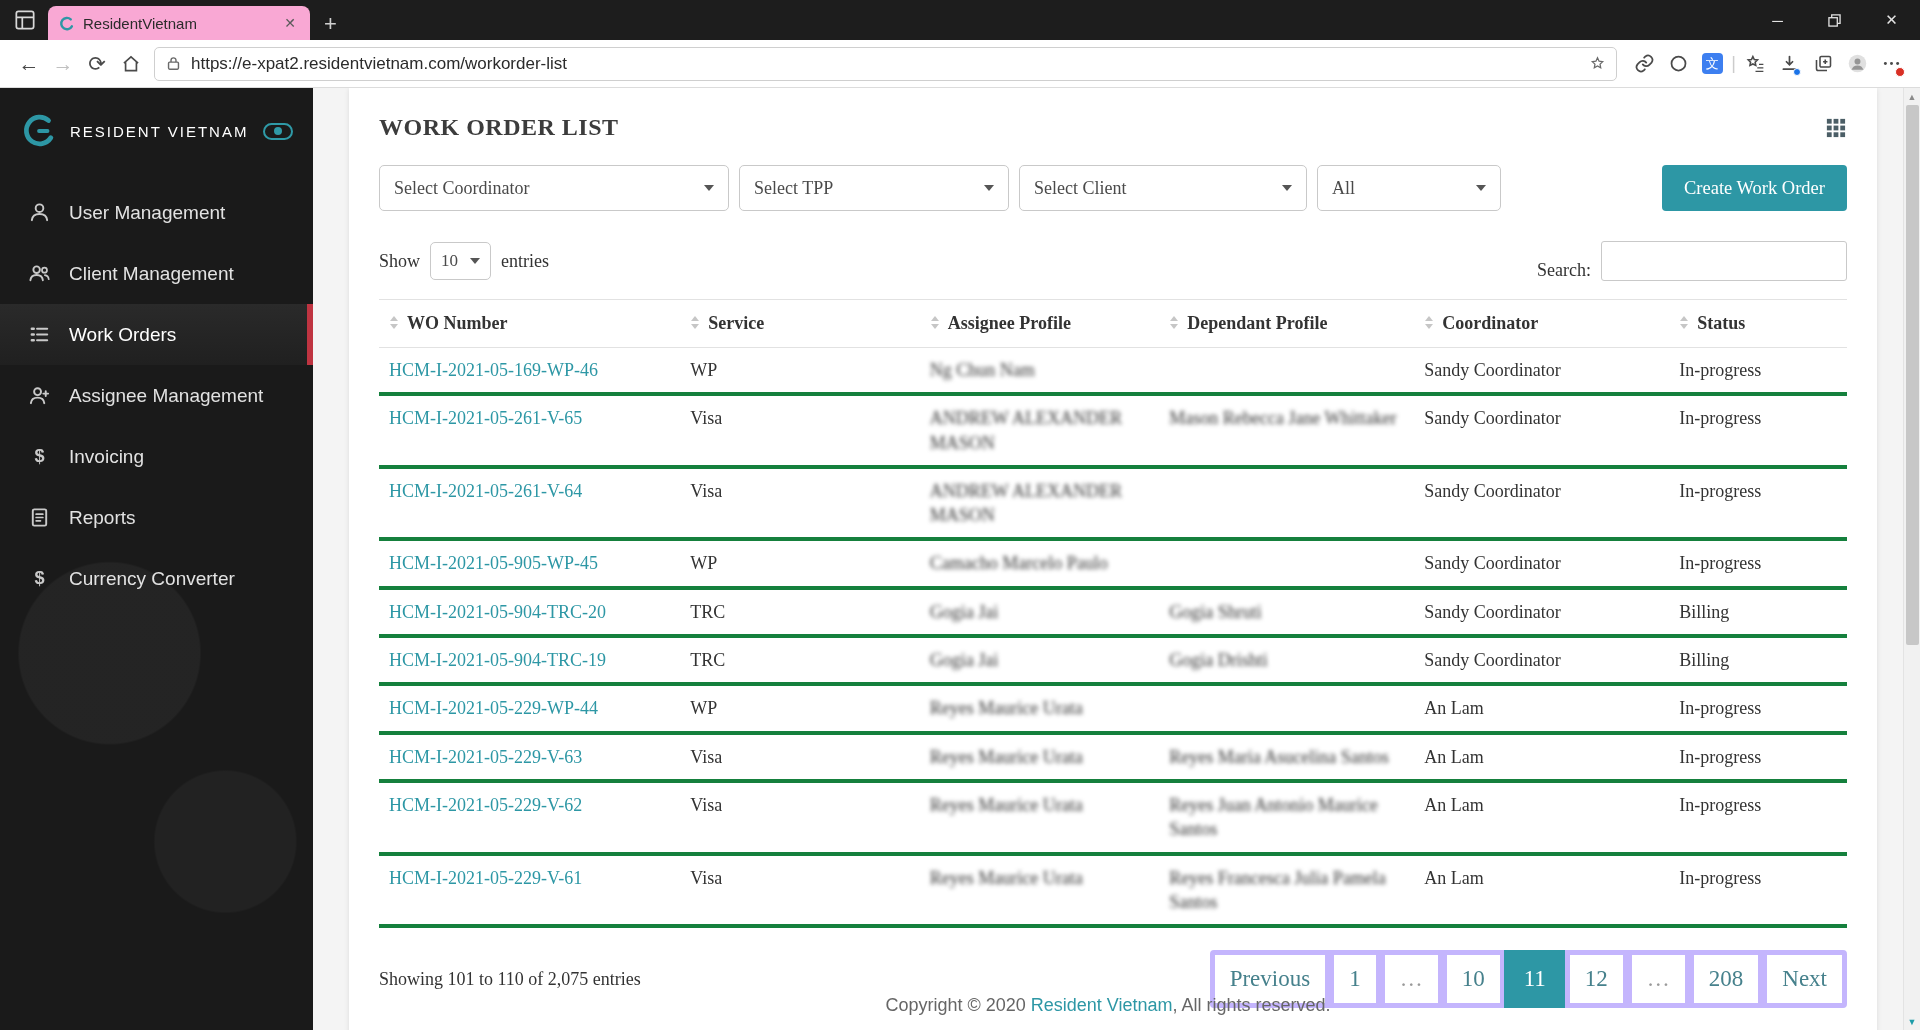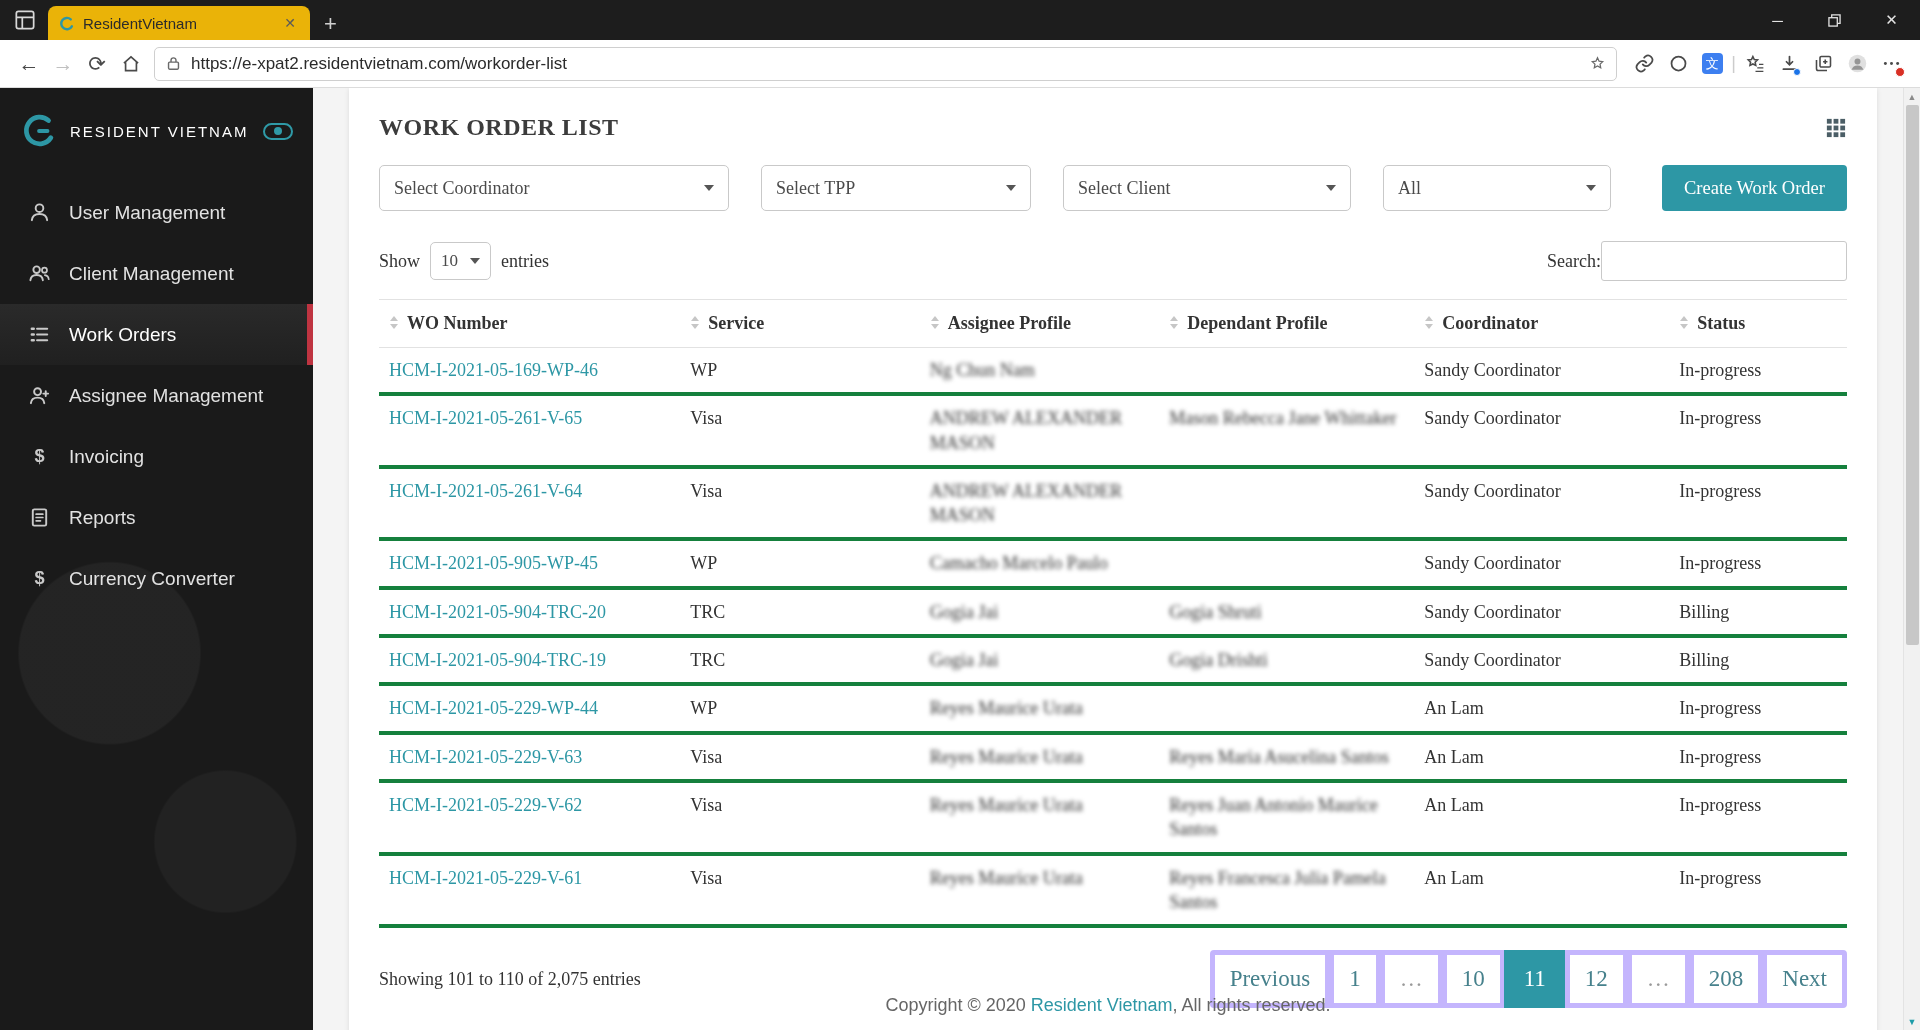--- a/index.html
+++ b/index.html
@@ -3,21 +3,21 @@
 <meta charset="utf-8">
 <style>
   * { box-sizing: border-box; margin: 0; padding: 0; }
   html,body { width:1920px; height:1030px; overflow:hidden; }
   body { font-family:"Liberation Sans", sans-serif; background:#fff; }
 
   
   .titlebar { height:40px; background:#1d1d1d; display:flex; align-items:flex-end; position:relative; }
   .tb-appicon { width:26px; height:26px; margin:0 10px 7px 12px; color:#d8d8d8; }
   .tb-appicon svg { width:100%; height:100%; }
-  .tab { width:262px; height:34px; background:#eab308; border-radius:8px 8px 0 0; display:flex; align-items:center; padding:0 10px; }
+  .tab { width:262px; height:34px; background:#f9a8d4; border-radius:8px 8px 0 0; display:flex; align-items:center; padding:0 10px; }
   .favicon { width:17px; height:17px; margin-right:8px; flex:none; }
   .favicon svg { width:100%; height:100%; }
   .tab-title { font-size:15px; color:#2b2b2b; flex:1; white-space:nowrap; overflow:hidden; }
   .tab-close { color:#5a5a5a; font-size:14px; padding:2px 4px; cursor:default; }
   .newtab { color:#cfcfcf; font-size:22px; margin:0 0 5px 14px; line-height:1; }
   .win-controls { margin-left:auto; align-self:stretch; display:flex; }
   .win-btn { width:57px; display:flex; align-items:center; justify-content:center; color:#e3e3e3; font-size:15px; }
   .win-btn svg { width:13px; height:13px; }
 
   .toolbar { height:48px; background:#fff; border-bottom:1px solid #dcdcdc; display:flex; align-items:center; padding:0 12px; }
@@ -56,28 +56,28 @@
   .mi-icon svg { width:100%; height:100%; }
 
   
   .main { flex:1; position:relative; overflow:hidden; }
   .card { background:#fff; margin:0 26px 0 36px; padding:26px 30px 26px 30px; box-shadow:0 1px 5px rgba(0,0,0,0.10); min-height:860px;font-family:Liberation Serif, serif; }
   .card-head { display:flex; align-items:center; justify-content:space-between; margin-bottom:24px; }
   .page-title { font-size:24px; font-weight:bold; color:#3c3c3c; letter-spacing:0.5px; }
   .grid-icon { width:23px; height:23px; color:#4b5e66; }
   .grid-icon svg { width:100%; height:100%; }
 
-  .filters { display:flex; align-items:center; gap:32px; margin-bottom:30px; }
+  .filters { display:flex; align-items:center; gap:10px; margin-bottom:30px; }
   .select { height:46px; border:1px solid #c9c9c9; border-radius:5px; display:flex; align-items:center; justify-content:space-between; padding:0 14px; font-size:18px; color:#4a4a4a; background:#fff; }
   .chev { width:0; height:0; border-left:5px solid transparent; border-right:5px solid transparent; border-top:6px solid #555; margin-left:12px; flex:none; }
   .btn-primary { margin-left:auto; height:46px; padding:0 22px; background:#2d97a5; color:#fff; border:none; border-radius:4px; font-size:18.5px; font-family:inherit; }
 
   .list-controls { display:flex; align-items:center; margin-bottom:18px; font-size:18px; color:#333; }
   .select.small { height:38px; padding:0 10px; margin:0 10px; font-size:17px; }
-  .search-wrap { margin-left:auto; display:flex; align-items:center; }
+  .search-wrap { margin-left:auto; display:flex; align-items:flex-end; gap:10px; }
   .search-input { width:246px; height:40px; border:1px solid #c9c9c9; border-radius:3px; font-size:17px; padding:0 10px; font-family:inherit; }
 
   table.wo { width:100%; border-collapse:collapse; font-size:18px; }
   table.wo th { text-align:left; font-weight:bold; color:#333; padding:13px 10px; border-top:1px solid #e2e2e2; border-bottom:1px solid #e2e2e2; white-space:nowrap; }
   table.wo td { padding:10px 10px; border-bottom:4px solid #15803d; color:#333; vertical-align:top; line-height:1.35; }
   .sort { display:inline-block; width:10px; height:13px; margin-right:8px; position:relative; }
   .sort::before { content:""; position:absolute; top:0; left:1px; border-left:4px solid transparent; border-right:4px solid transparent; border-bottom:5px solid #c6c6c6; }
   .sort::after { content:""; position:absolute; bottom:0; left:1px; border-left:4px solid transparent; border-right:4px solid transparent; border-top:5px solid #c6c6c6; }
   .wo-link { color:#2d97a5; text-decoration:none; }
   .cell-blur { filter:blur(2.1px); color:#3f3f3f; }
@@ -301,21 +301,21 @@
           <span class="chev"></span>
         </div>
         <div class="select" style="width:270px">
           <span>Select TPP</span>
           <span class="chev"></span>
         </div>
         <div class="select" style="width:288px">
           <span>Select Client</span>
           <span class="chev"></span>
         </div>
-        <div class="select" style="width:228px">
+        <div class="select" style="width:184px">
           <span>All</span>
           <span class="chev"></span>
         </div>
         <button class="btn-primary">Create Work Order</button>
       </div>
 
       <div class="list-controls">
         <span>Show</span>
         <div class="select small">
           <span>10</span>

